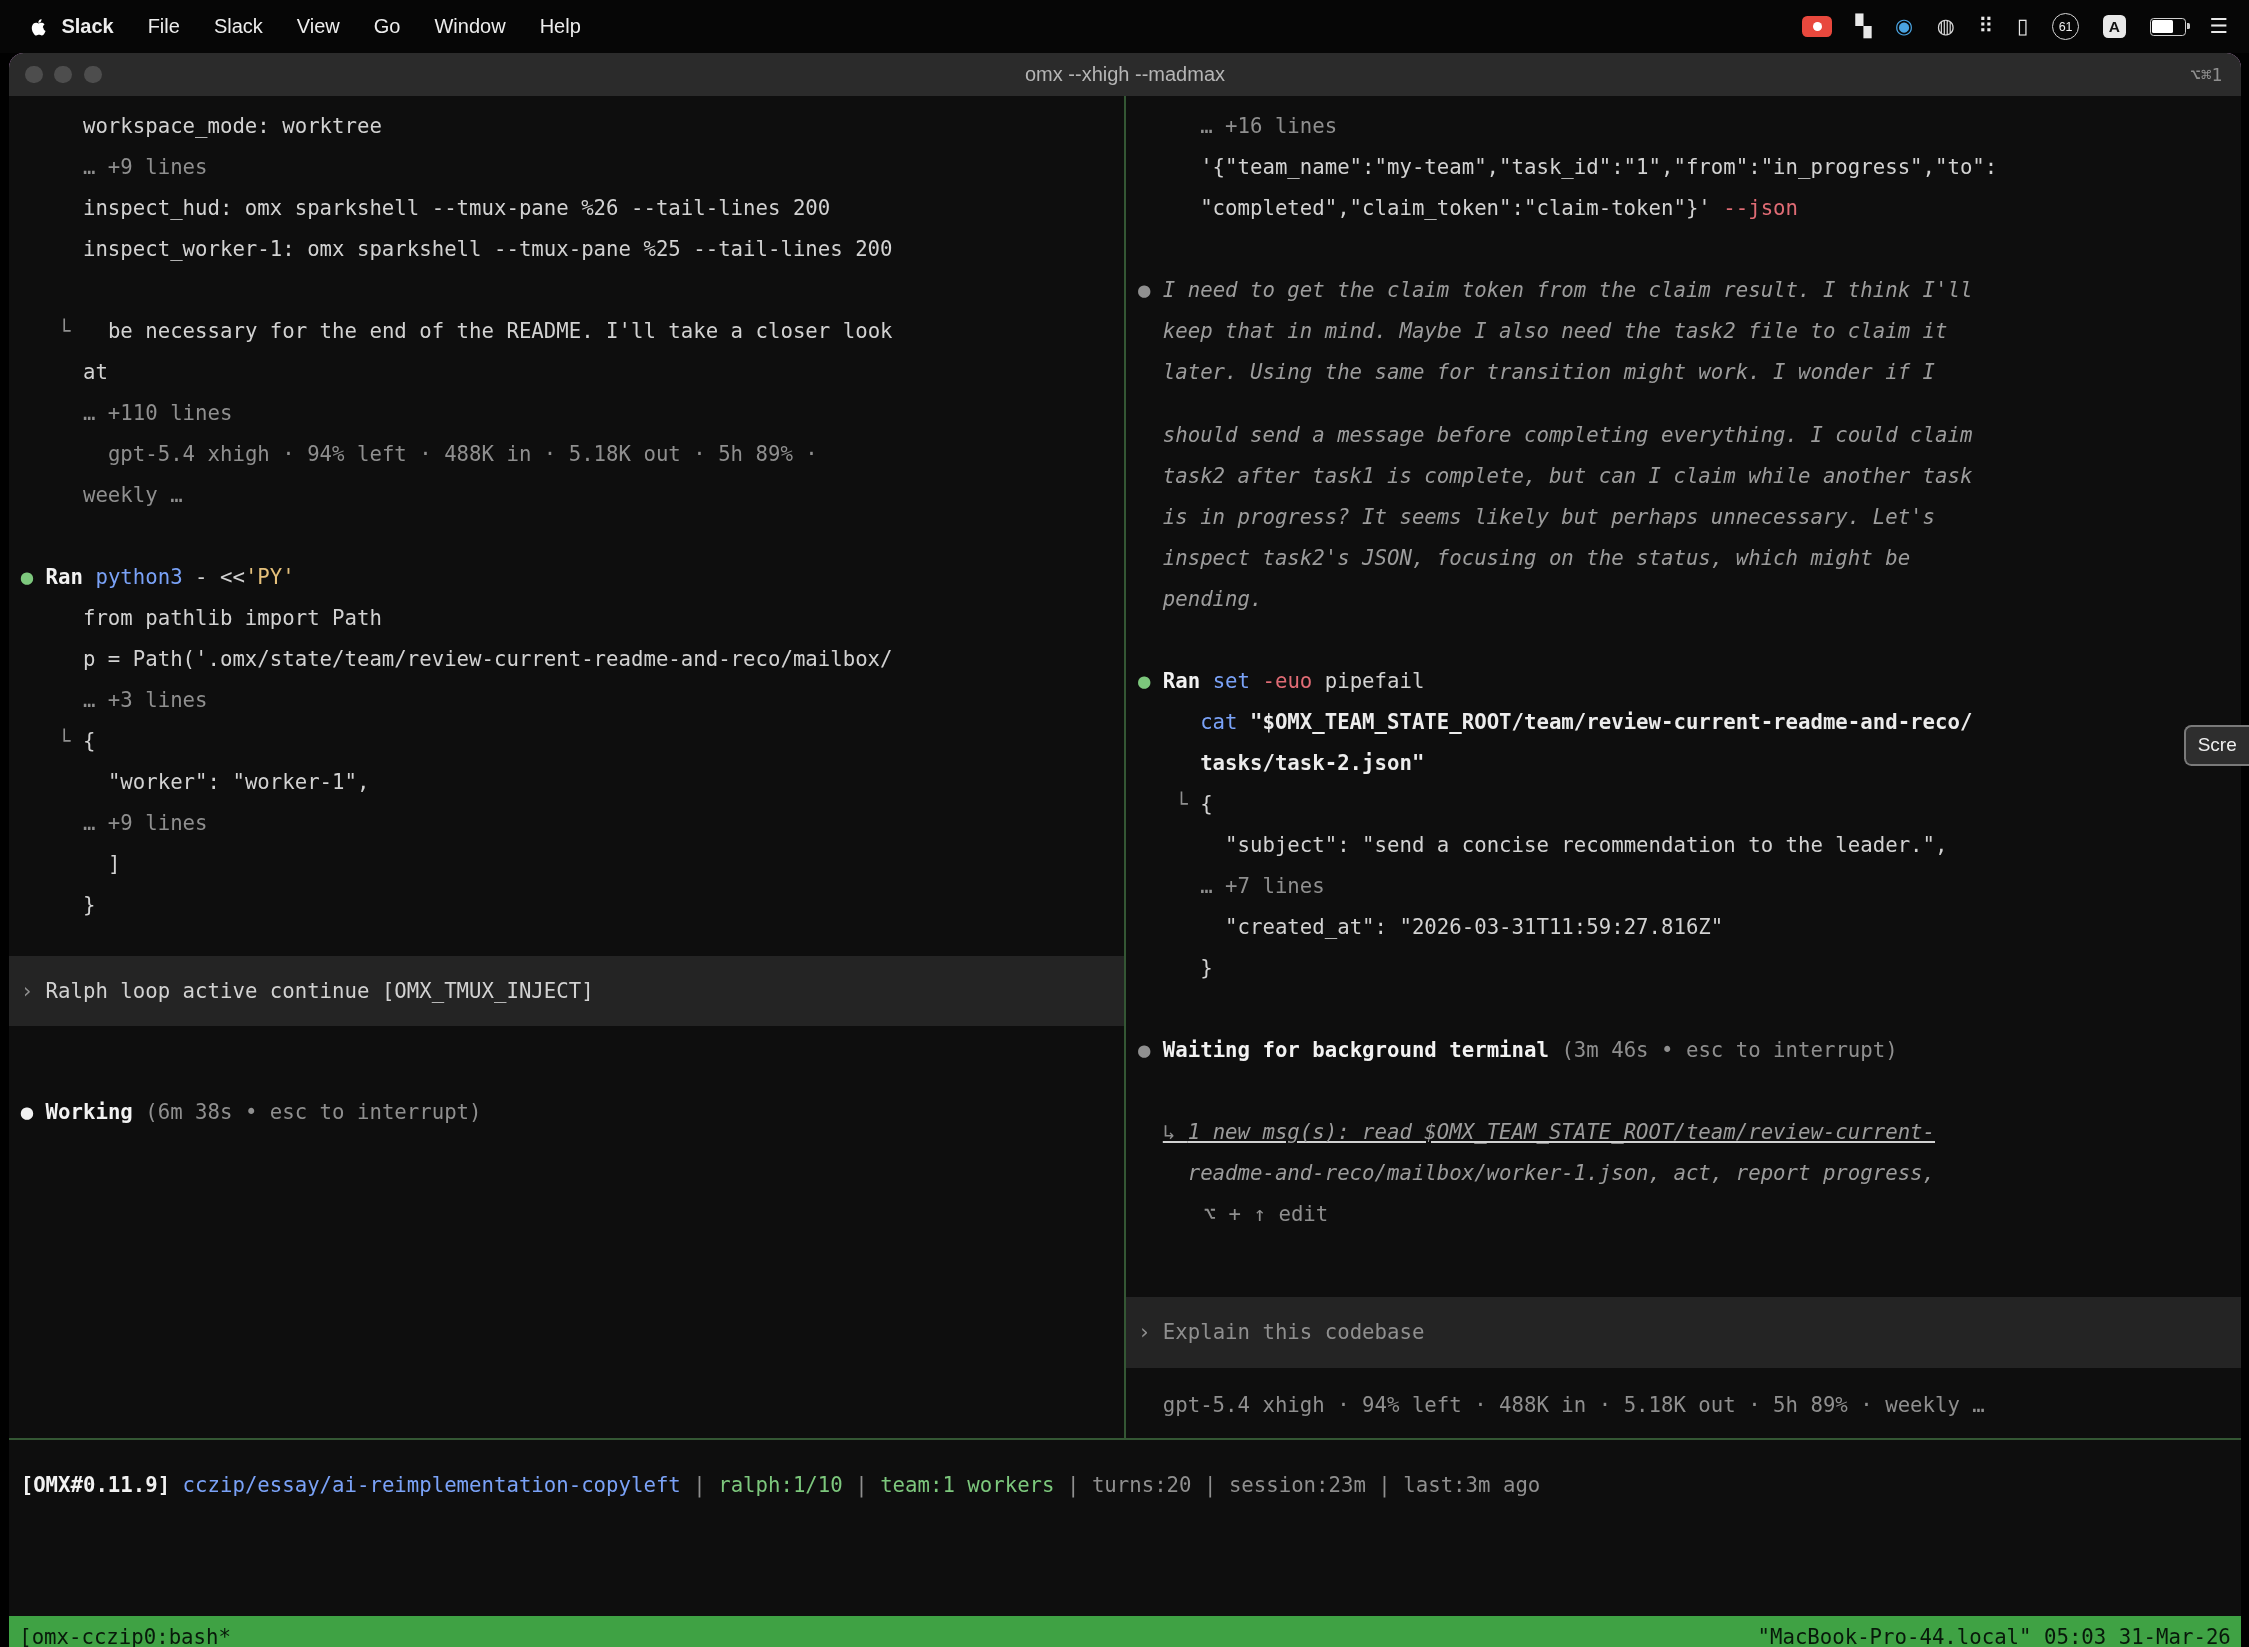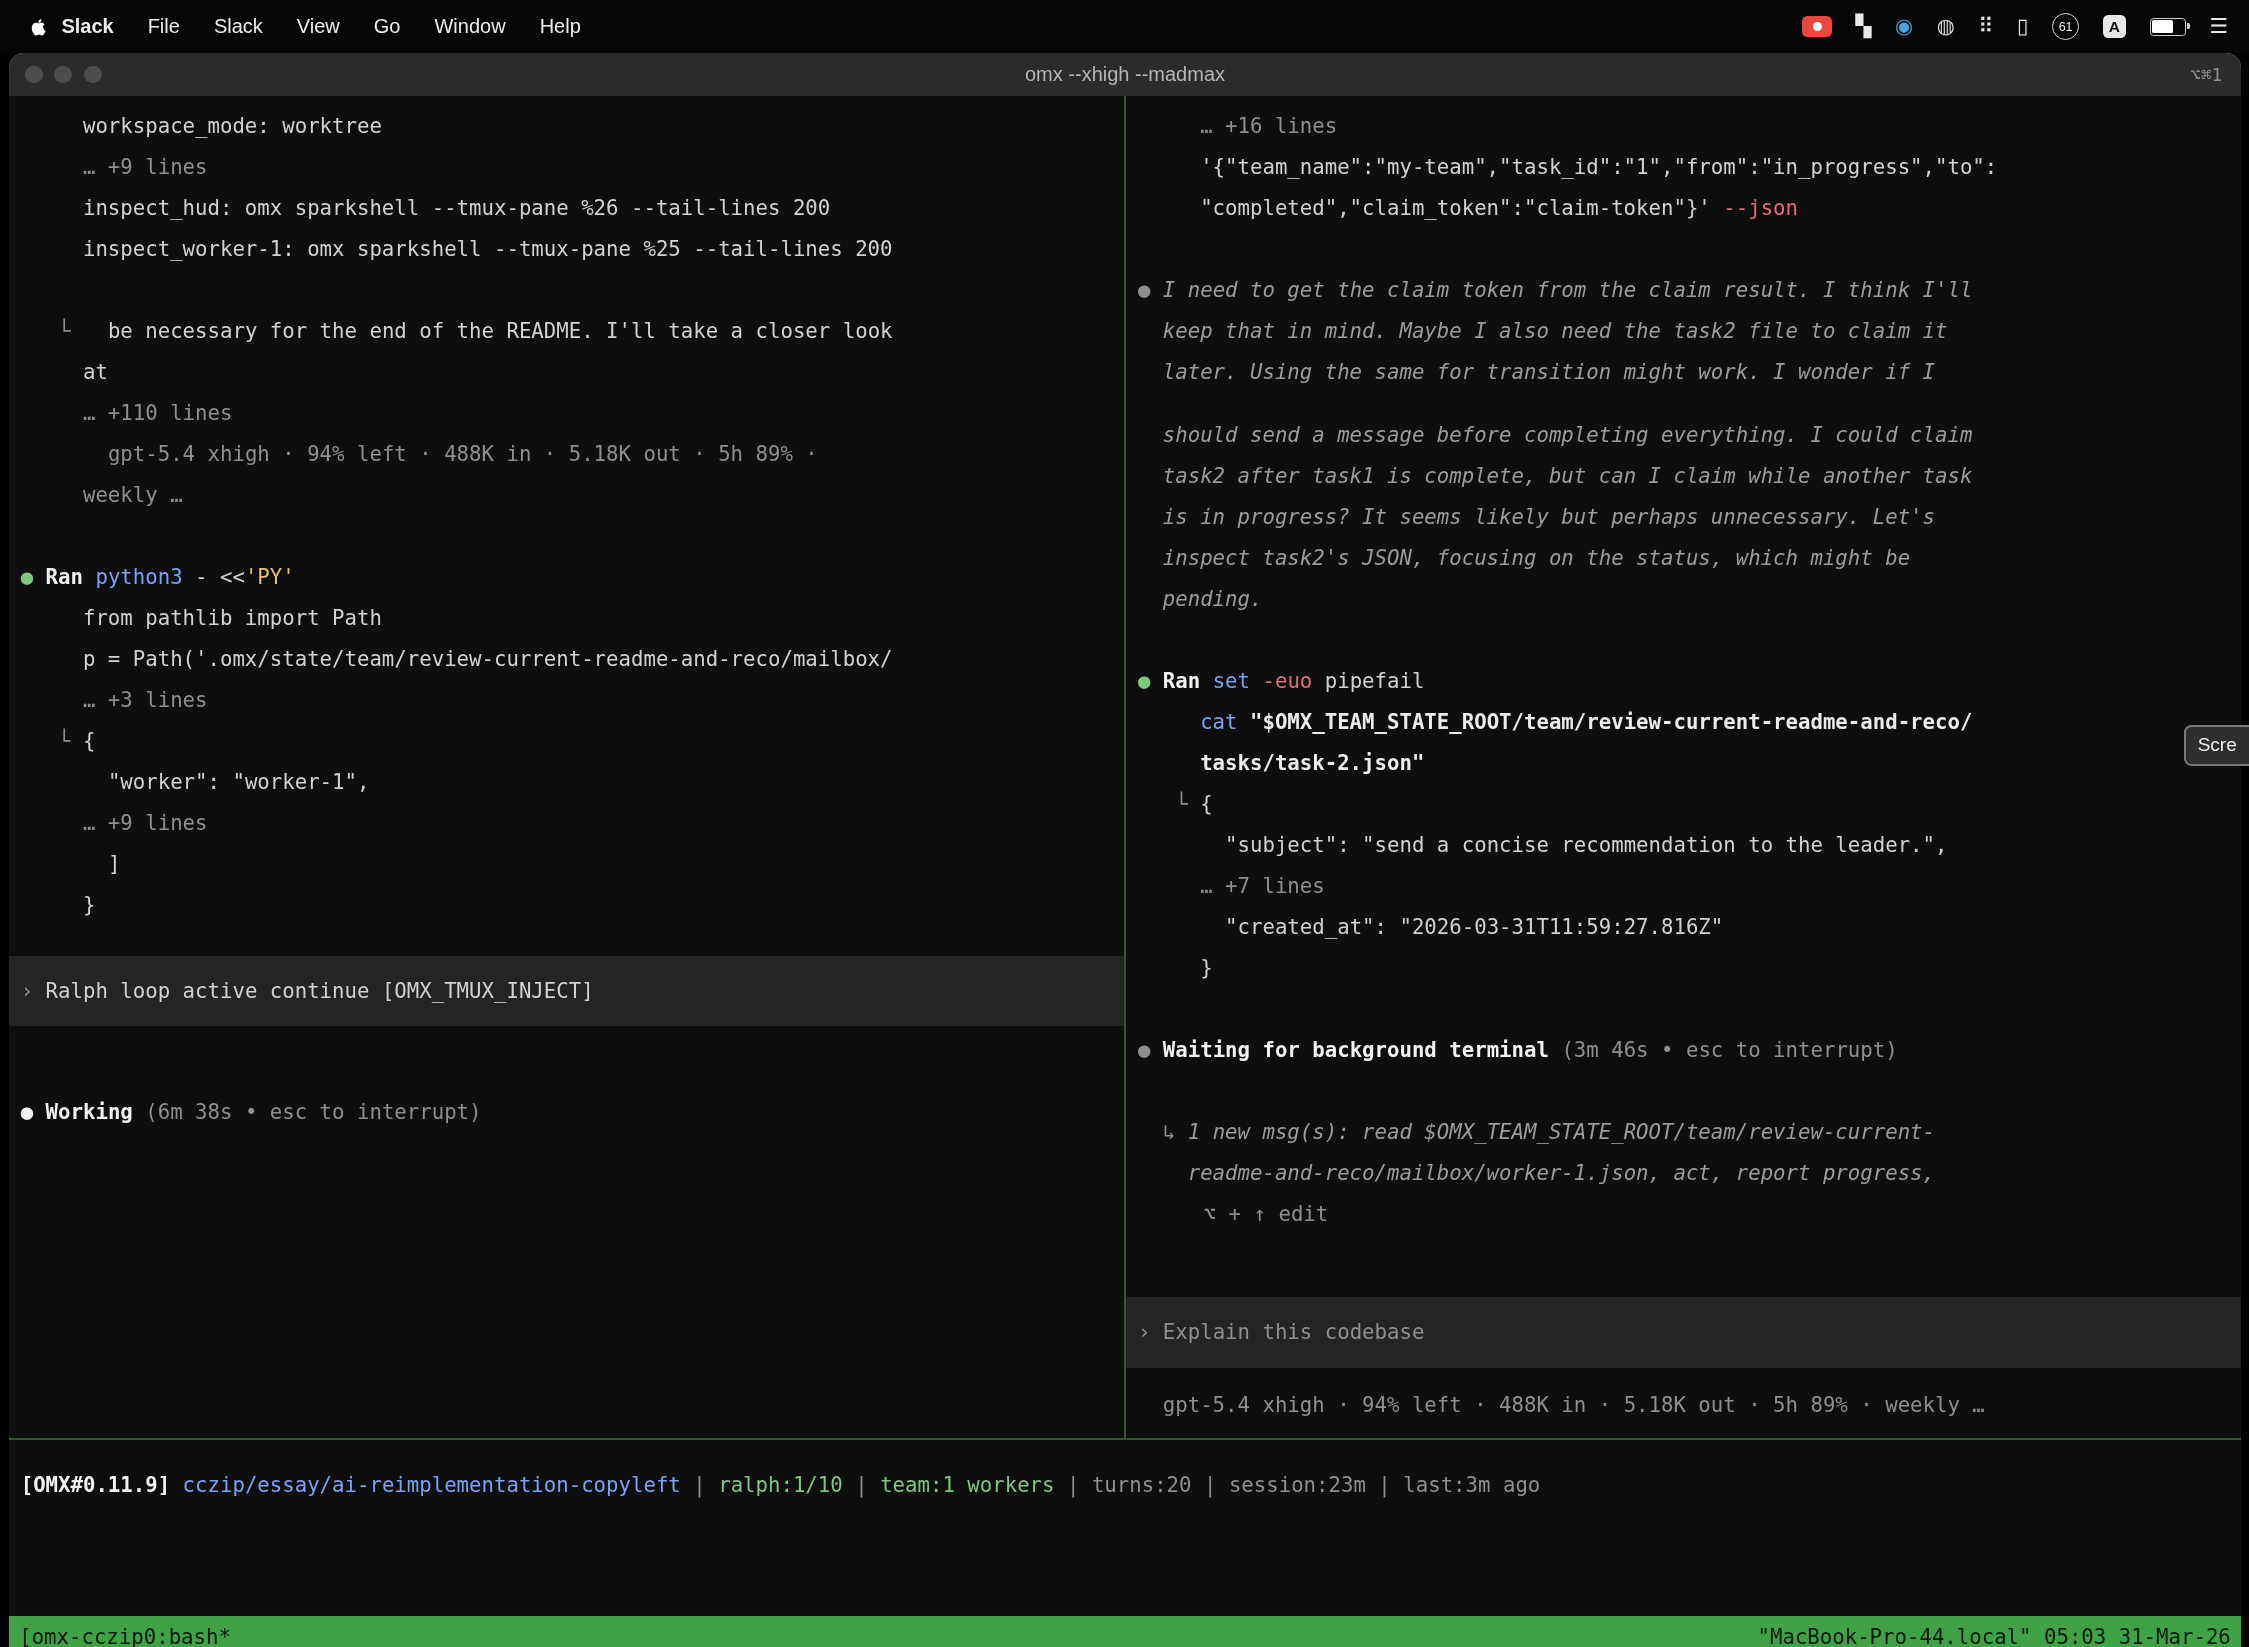--- a/index.html
+++ b/index.html
@@ -168,21 +168,21 @@
             <div class="tl" style="padding-left: calc(5ch + 11.8px);"><span class="s-cmd">cat </span><span class="s-path">"$OMX_TEAM_STATE_ROOT/team/review-current-readme-and-reco/</span></div>
             <div class="tl" style="padding-left: calc(5ch + 11.8px);"><span class="s-path">tasks/task-2.json"</span></div>
             <div class="tl" style="padding-left: calc(3ch + 11.8px);"><span class="s-dim">└ </span><span class="s-fg">{</span></div>
             <div class="tl" style="padding-left: calc(7ch + 11.8px);"><span class="s-fg">"subject": "send a concise recommendation to the leader.",</span></div>
             <div class="tl" style="padding-left: calc(5ch + 11.8px);"><span class="s-dim">… +7 lines</span></div>
             <div class="tl" style="padding-left: calc(7ch + 11.8px);"><span class="s-fg">"created_at": "2026-03-31T11:59:27.816Z"</span></div>
             <div class="tl" style="padding-left: calc(5ch + 11.8px);"><span class="s-fg">}</span></div>
             <div class="tl blank"></div>
             <div class="tl"><span class="s-dim">● </span><span class="s-bold">Waiting for background terminal </span><span class="s-dim">(3m 46s • esc to interrupt)</span></div>
             <div class="tl blank"></div>
-            <div class="tl" style="padding-left: calc(2ch + 11.8px);"><span class="s-dim">↳ </span><span class="s-think">1 new msg(s): read $OMX_TEAM_STATE_ROOT/team/review-current-</span></div>
+            <div class="tl" style="padding-left: calc(2ch + 11.8px); text-decoration: underline;"><span class="s-dim">↳ </span><span class="s-think">1 new msg(s): read $OMX_TEAM_STATE_ROOT/team/review-current-</span></div>
             <div class="tl" style="padding-left: calc(4ch + 11.8px);"><span class="s-think">readme-and-reco/mailbox/worker-1.json, act, report progress,</span></div>
             <div class="tl" style="padding-left: calc(4ch + 11.8px); margin-left: 16px;"><span class="s-dim">⌥ + ↑ edit</span></div>
           </div>
         <div class="pane-bottom" id="right-bottom">
             <div class="tl band"><span class="s-dim">› </span><span class="s-dim">Explain this codebase</span></div>
             <div class="tl" style="padding-left: calc(2ch + 11.8px);"><span class="s-dim">gpt-5.4 xhigh · 94% left · 488K in · 5.18K out · 5h 89% · weekly …</span></div>
           </div>
       </div>
     </div>
 

